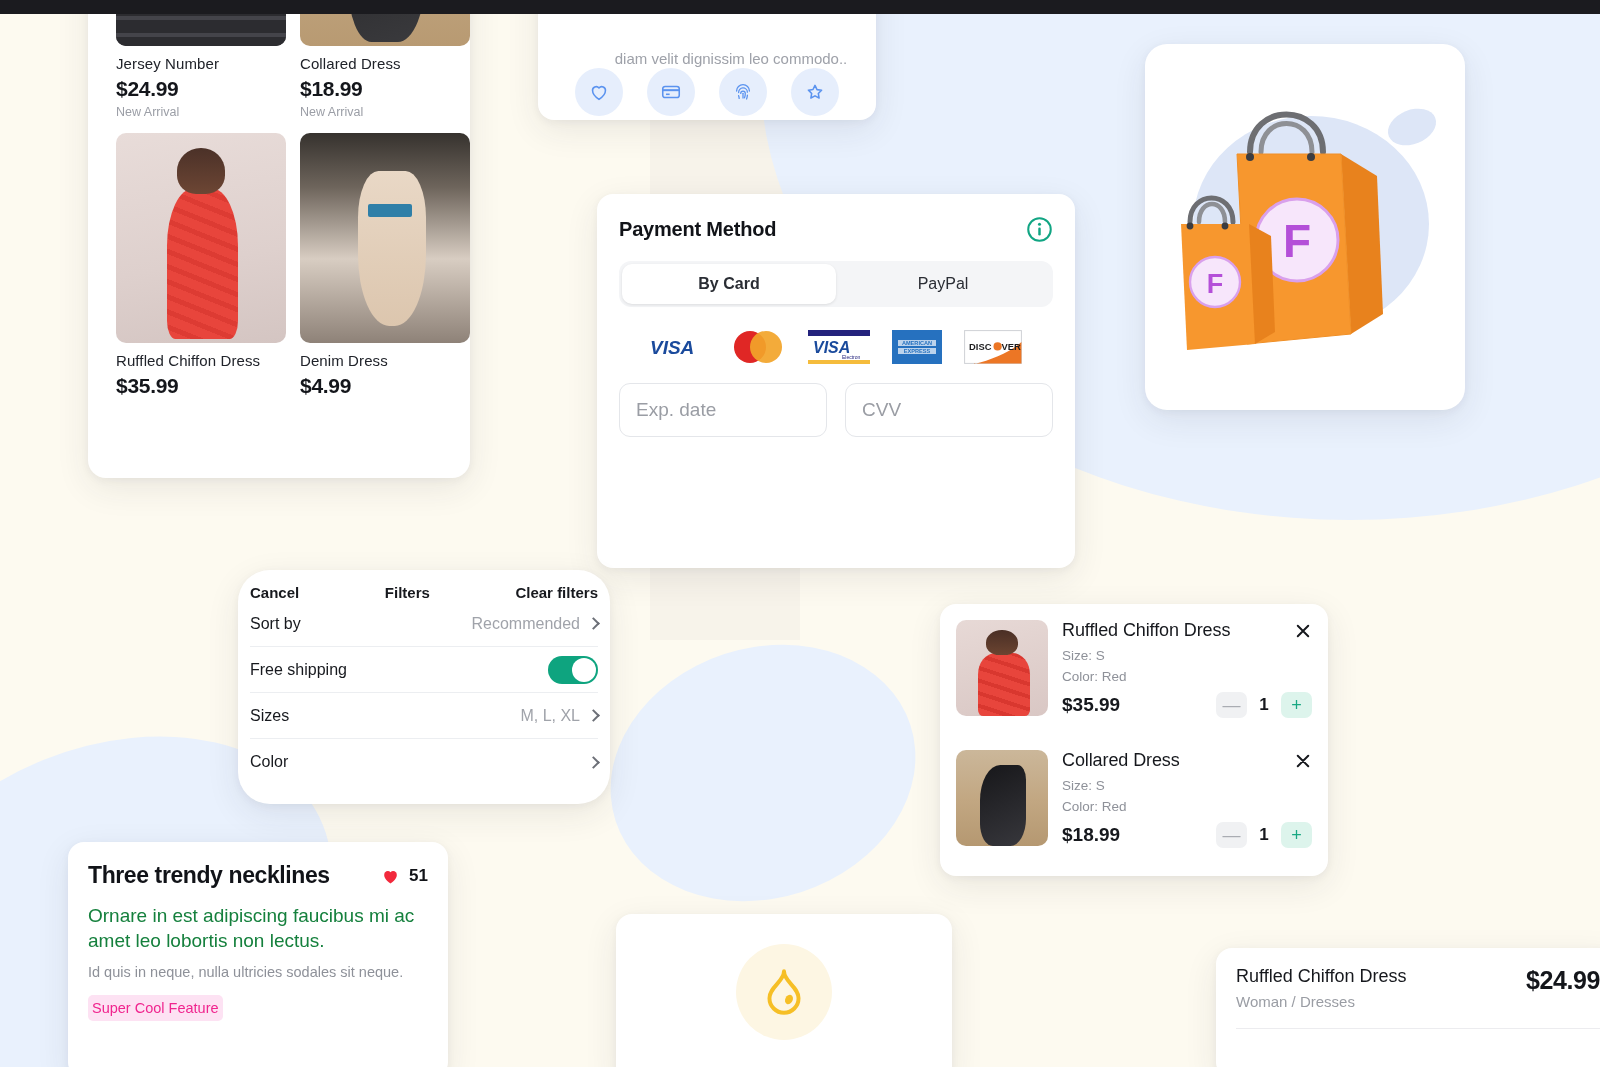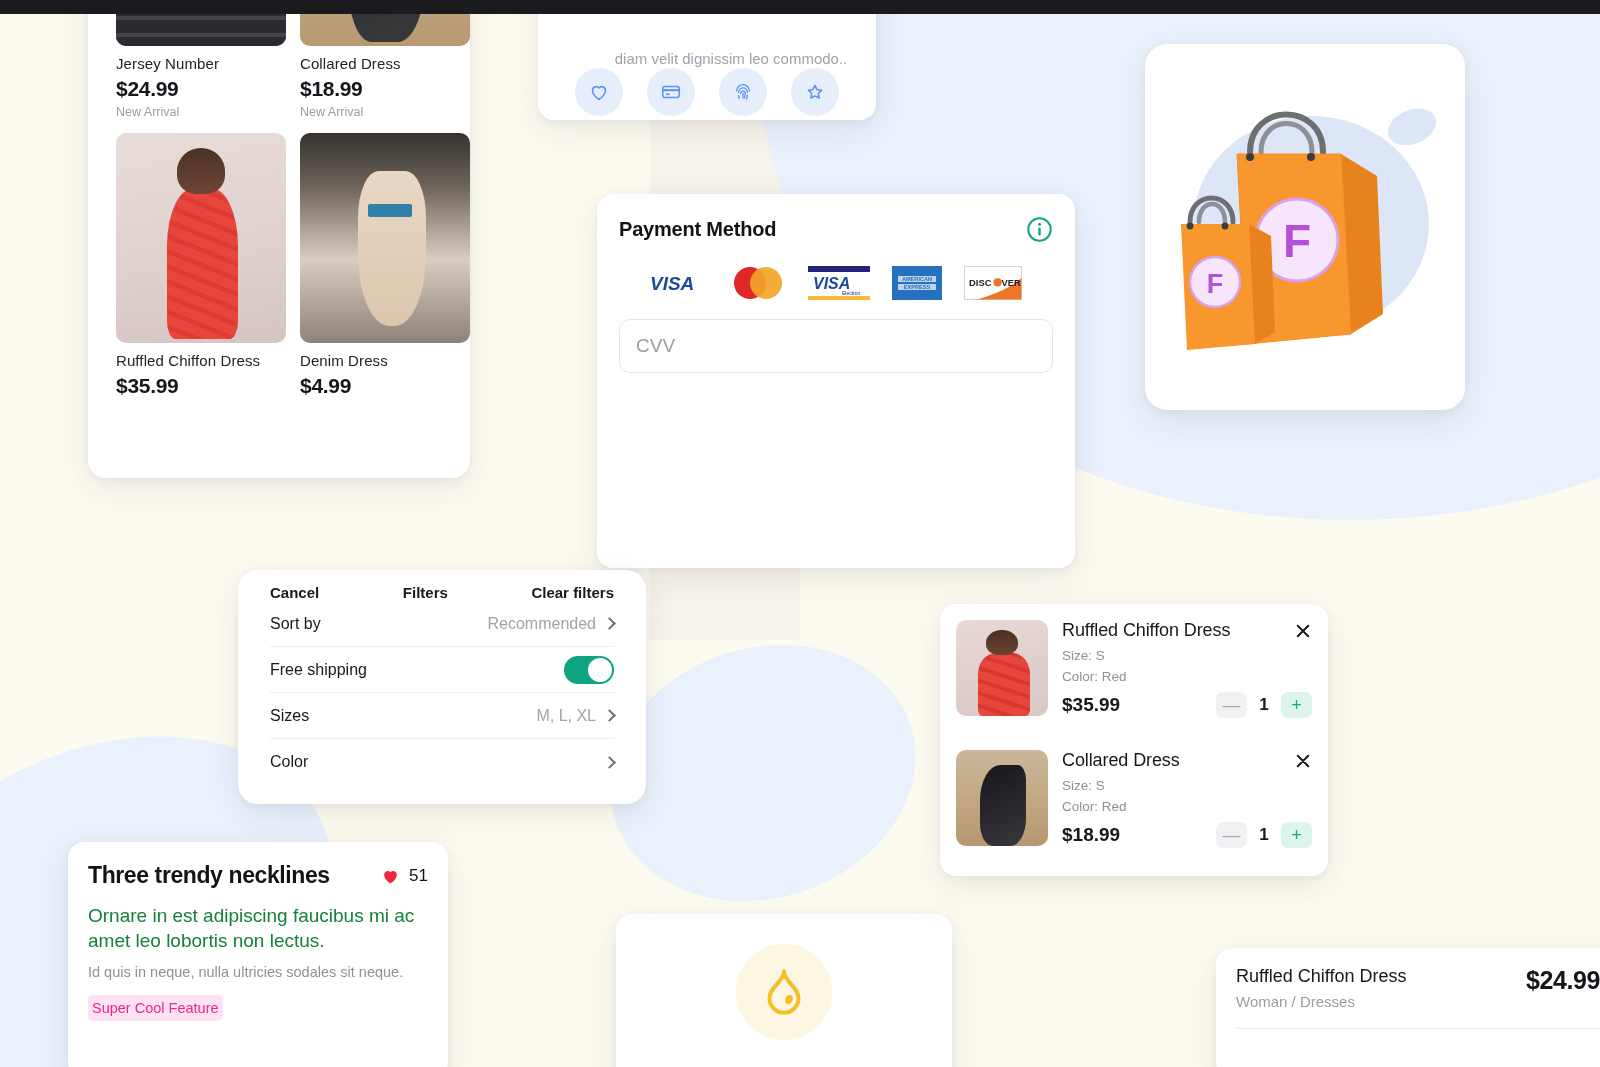--- a/index.html
+++ b/index.html
@@ -148,21 +148,21 @@
   .brand-row { display: flex; align-items: center; justify-content: center; gap: 22px; margin-top: 22px; height: 36px; }
   .field {
     margin-top: 18px; height: 54px; border: 1px solid #e4e6ea; border-radius: 11px;
     display: flex; align-items: center; padding: 0 16px;
     font-size: 19px; color: #9a9da4;
   }
   .field-row { display: flex; gap: 18px; }
   .field-row .field { flex: 1; }
 
   
-  #filters-card { left: 238px; top: 570px; width: 408px; height: 234px; border-radius: 20px; padding: 0 32px; }
+  #filters-card { left: 238px; top: 570px; width: 372px; height: 234px; border-radius: 32px; padding: 0 12px; }
   .flt-top { display: flex; align-items: center; justify-content: space-between; padding-top: 14px; }
   .flt-cancel { font-size: 15px; font-weight: 700; color: #17191e; }
   .flt-title { font-size: 15px; font-weight: 700; color: #17191e; }
   .flt-clear { font-size: 15px; font-weight: 700; color: #17191e; }
   .flt-row {
     height: 46px; display: flex; align-items: center; justify-content: space-between;
     border-bottom: 1px solid #eceef1;
   }
   .flt-row:last-child { border-bottom: none; }
   .flt-label { font-size: 16px; color: #17191e; }
@@ -184,21 +184,21 @@
   .step-btn { width: 31px; height: 26px; border-radius: 7px; display: flex; align-items: center; justify-content: center; font-size: 18px; }
   .step-minus { background: #f0f1f3; color: #a9acb2; }
   .step-plus { background: #ddf4ec; color: #18a883; }
   .step-qty { font-size: 17px; font-weight: 700; color: #16181d; min-width: 12px; text-align: center; }
   .cart-x { position: absolute; right: 0; top: 2px; width: 18px; height: 18px; }
 
   
   #article-card { left: 68px; top: 842px; width: 380px; height: 236px; border-radius: 16px; padding: 20px 20px; }
   .art-head { display: flex; align-items: center; justify-content: space-between; }
   .art-title { font-size: 23px; font-weight: 700; color: #111318; letter-spacing: -.4px; }
-  .art-likes { display: flex; align-items: center; gap: 8px; font-size: 17px; font-weight: 400; color: #111318; }
+  .art-likes { display: flex; align-items: center; gap: 8px; font-size: 17px; font-weight: 700; color: #111318; }
   .art-body { font-size: 19px; color: #15803d; line-height: 1.32; margin-top: 14px; }
   .art-sub { font-size: 14.5px; color: #8e9199; margin-top: 11px; }
   .art-badge {
     display: inline-block; margin-top: 15px; background: #fde2f3; color: #f0248e;
     font-size: 14.5px; font-weight: 400; padding: 5px 4px; border-radius: 5px;
   }
 
   
   #drop-card { left: 616px; top: 914px; width: 336px; height: 170px; border-radius: 16px; }
   .drop-circle {
@@ -335,20 +335,24 @@
   <div class="card" id="payment-card">
     <div class="pay-head">
       <div class="pay-title">Payment Method</div>
       <svg class="pay-info" viewBox="0 0 24 24">
         <circle cx="12" cy="12" r="10" fill="none" stroke="#11a583" stroke-width="1.8"></circle>
         <circle cx="12" cy="7.4" r="1.35" fill="#11a583"></circle>
         <rect x="10.9" y="10.2" width="2.2" height="7.2" rx="1.1" fill="#11a583"></rect>
       </svg>
     </div>
 
+    <div class="seg">
+      <div class="seg-item active">By Card</div>
+      <div class="seg-item">PayPal</div>
+    </div>
 
     <div class="brand-row">
       <svg width="58" height="20" viewBox="0 0 58 20">
         <text x="0" y="17" font-family="Liberation Sans, sans-serif" font-size="19" font-style="italic" font-weight="700" fill="#1a4a9c">VISA</text>
       </svg>
       <svg width="56" height="34" viewBox="0 0 56 34">
         <circle cx="20" cy="17" r="16" fill="#e02725"></circle>
         <circle cx="36" cy="17" r="16" fill="#f2a429" fill-opacity="0.92"></circle>
       </svg>
       <svg width="62" height="34" viewBox="0 0 62 34">
@@ -367,20 +371,21 @@
       <svg width="58" height="34" viewBox="0 0 58 34">
         <rect x="0.6" y="0.6" width="56.8" height="32.8" fill="#fff" stroke="#cfd1d5"></rect>
         <path d="M10 34 C28 30, 46 22, 57.4 12 L57.4 33.4 L10 33.4 Z" fill="#ec7625"></path>
         <text x="5" y="20" font-family="Liberation Sans, sans-serif" font-size="9.4" font-weight="700" fill="#1d1d1f">DISC</text>
         <circle cx="33.6" cy="16.4" r="4.1" fill="#ec7625"></circle>
         <text x="37.5" y="20" font-family="Liberation Sans, sans-serif" font-size="9.4" font-weight="700" fill="#1d1d1f">VER</text>
       </svg>
     </div>
 
     <div class="field-row">
+      <div class="field">Exp. date</div>
       <div class="field">CVV</div>
     </div>
   </div>
 
   <div class="card" id="filters-card">
     <div class="flt-top">
       <div class="flt-cancel">Cancel</div>
       <div class="flt-title">Filters</div>
       <div class="flt-clear">Clear filters</div>
     </div>

